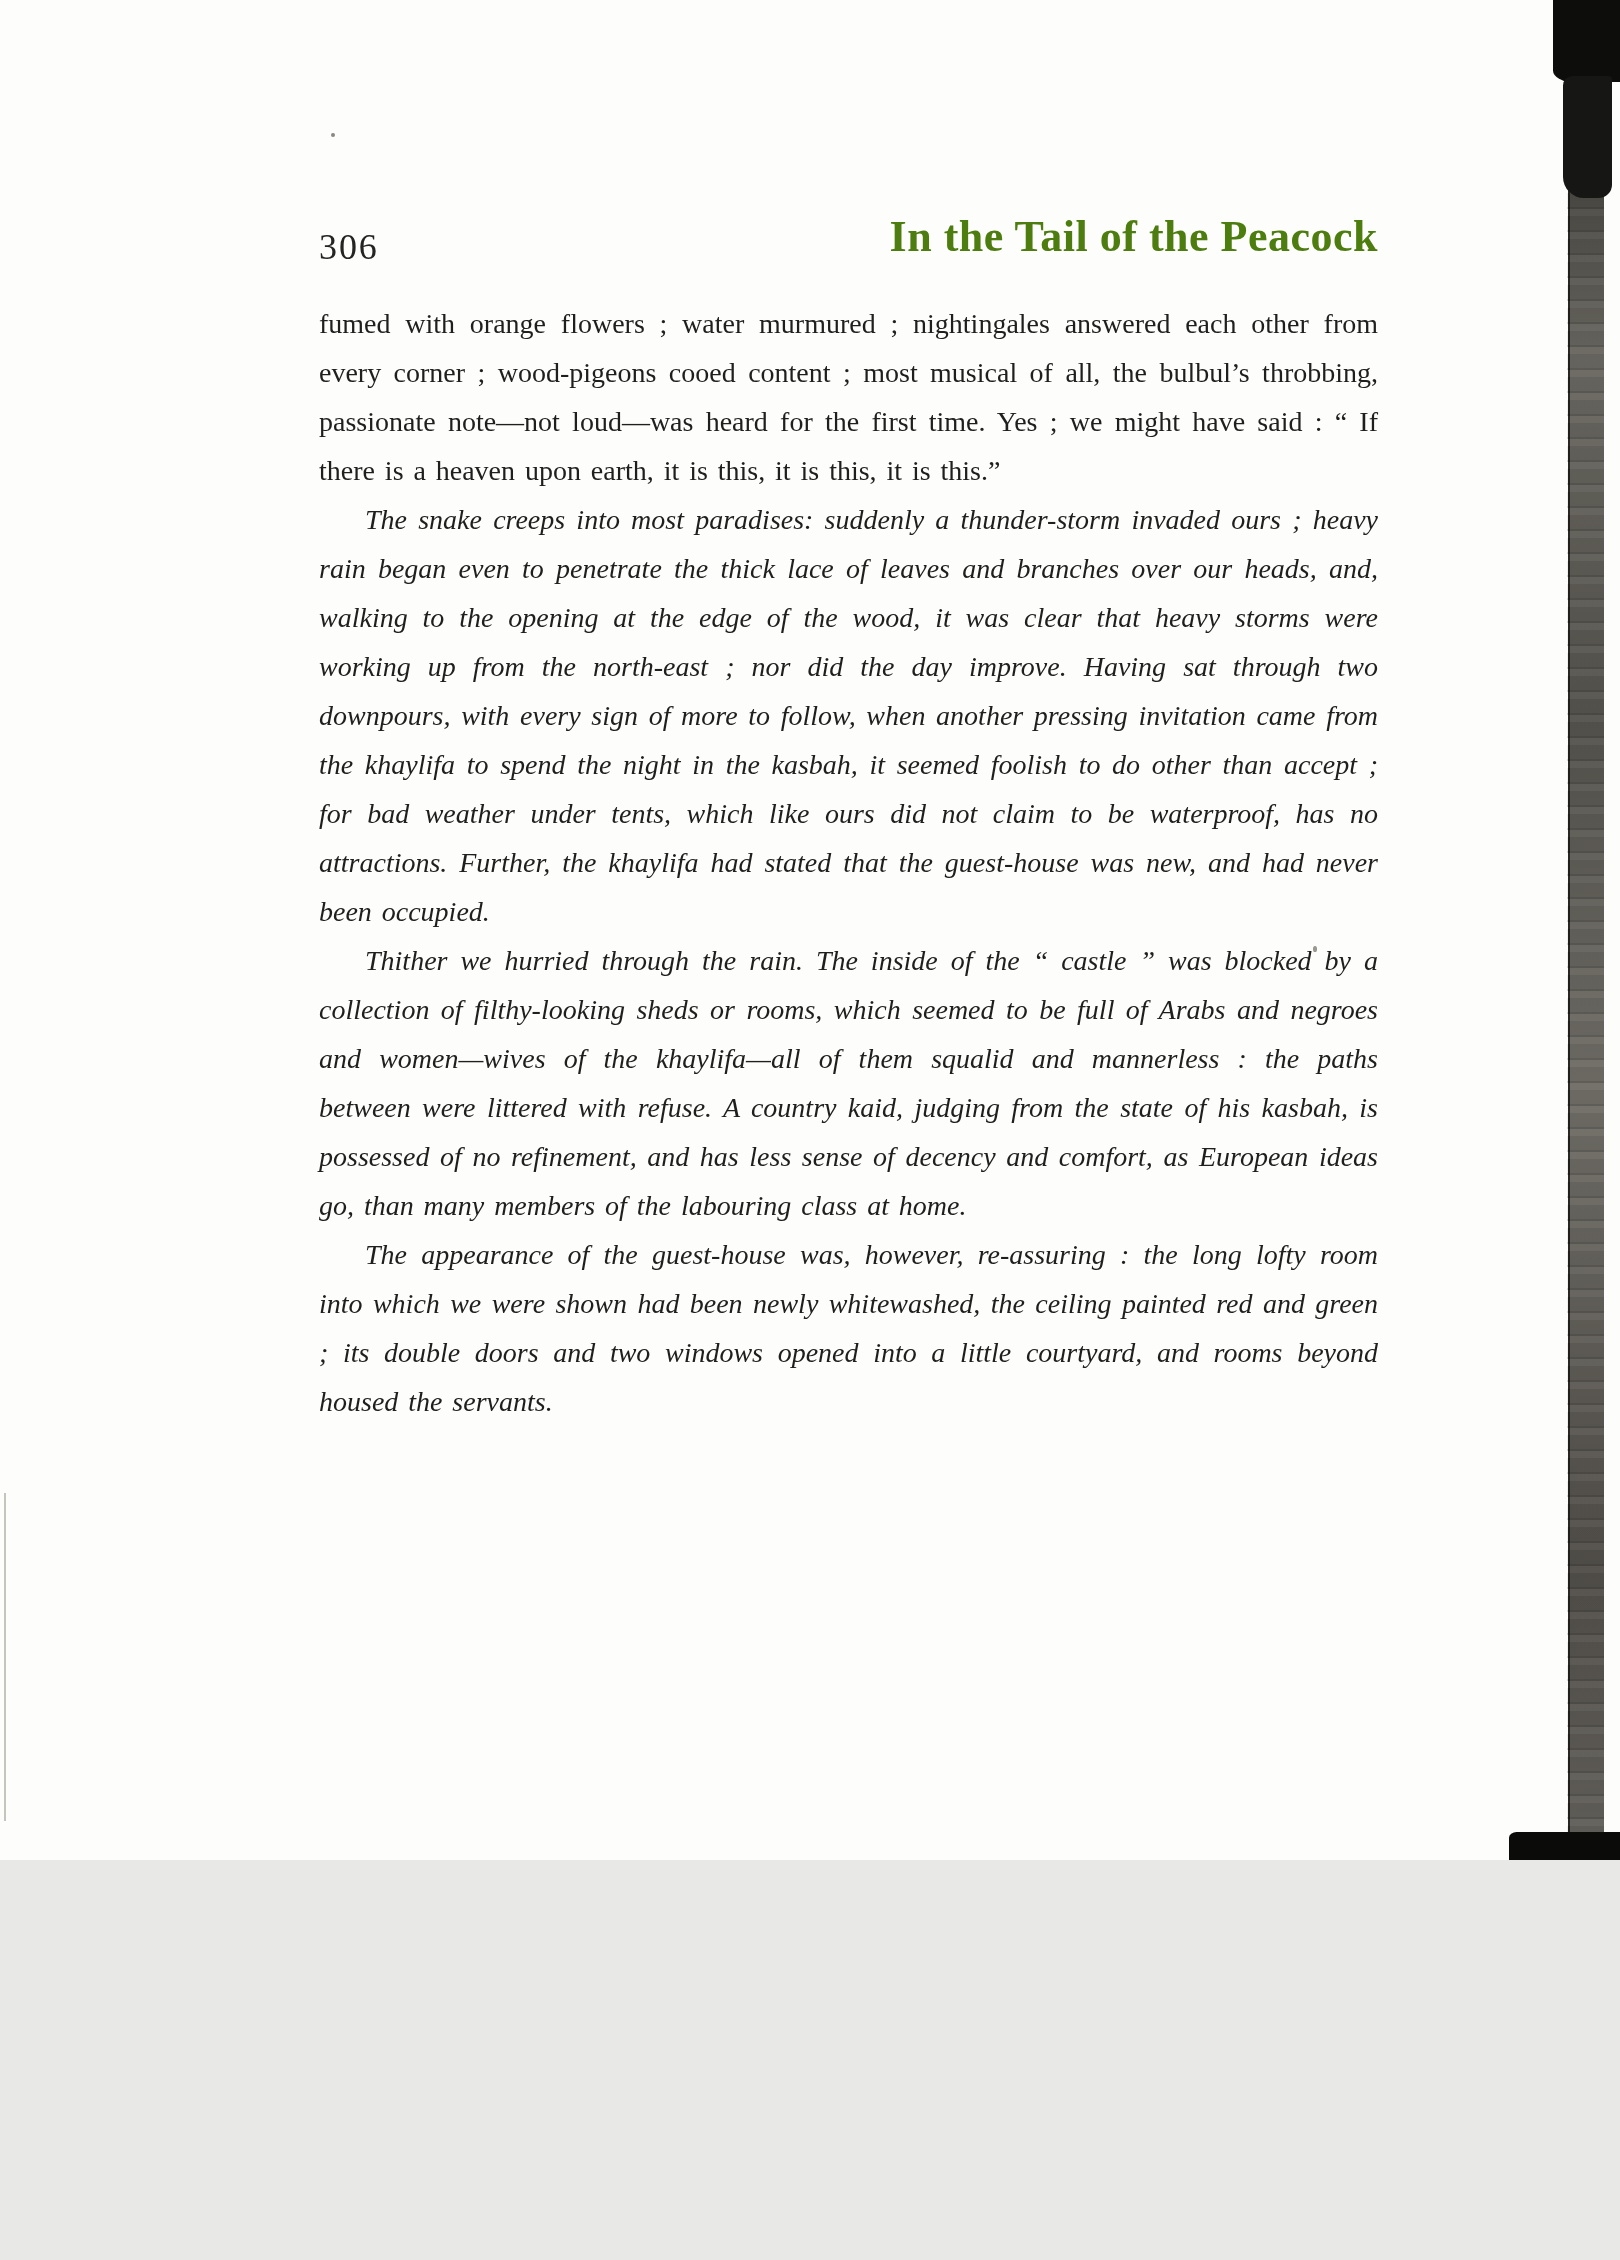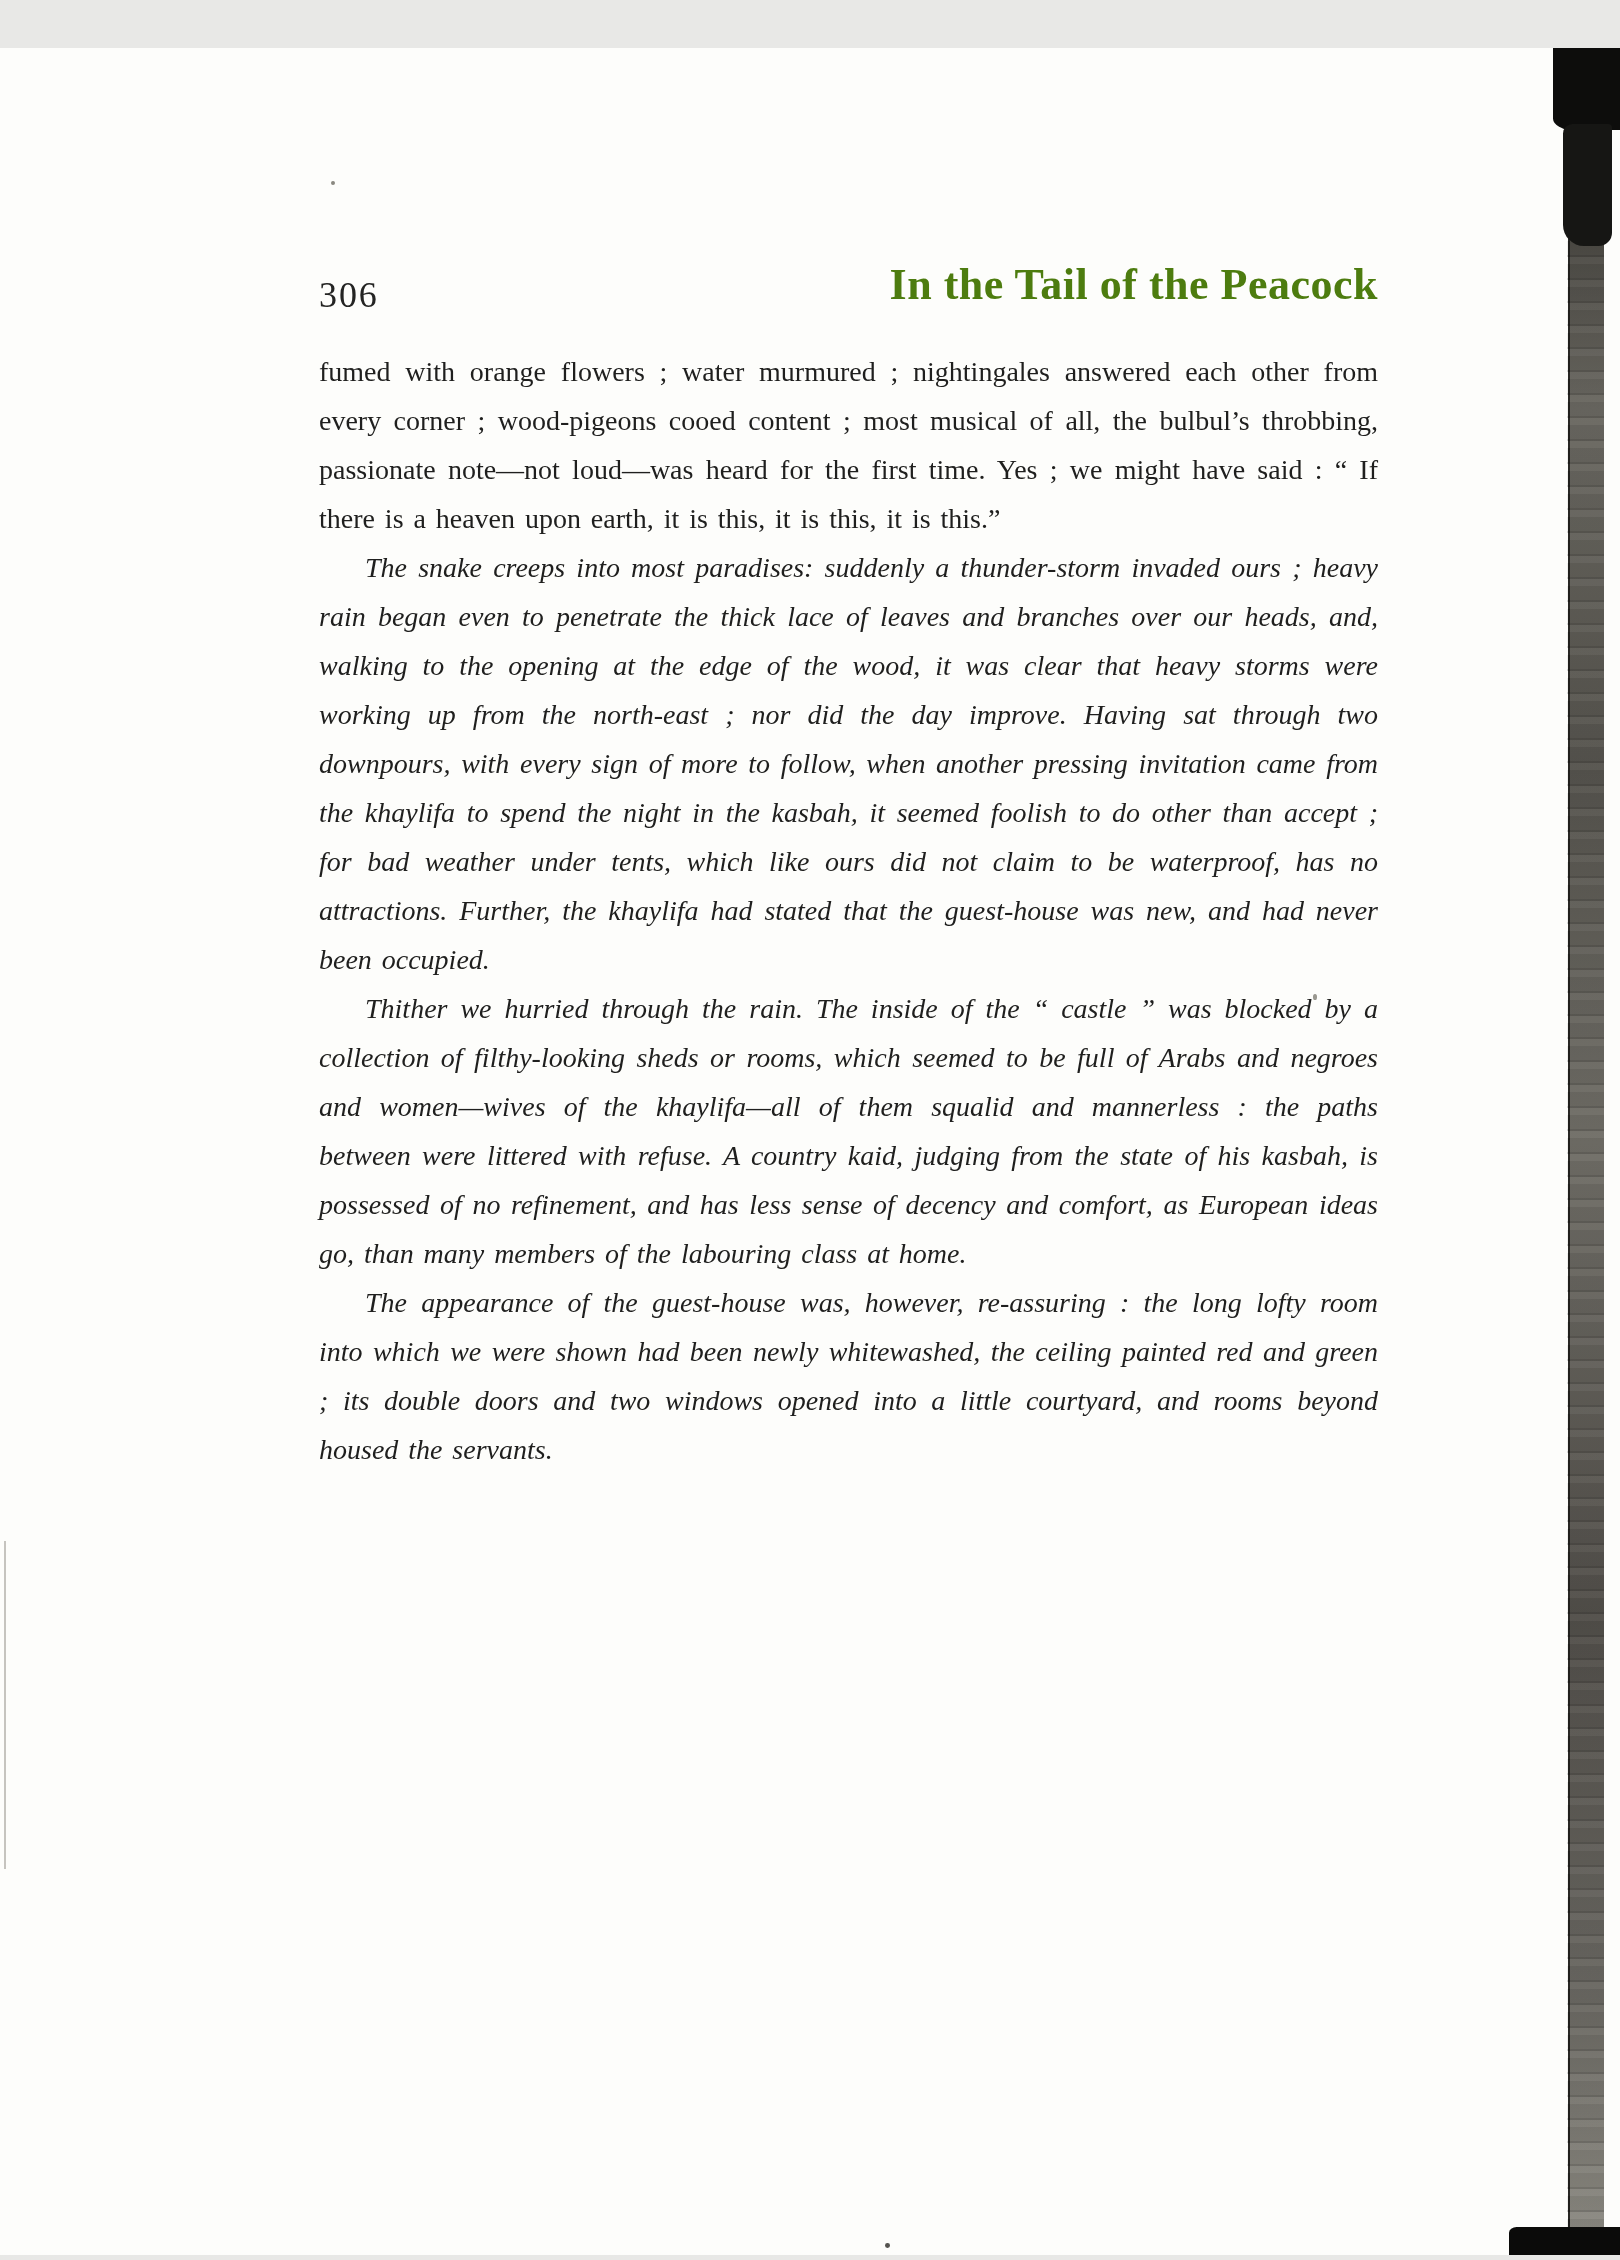--- a/index.html
+++ b/index.html
@@ -3,26 +3,25 @@
 <meta charset="utf-8">
 <style>
   html, body {
     margin: 0;
     padding: 0;
     background: #e8e8e6;
   }
   .page {
     position: relative;
     width: 1621px;
-    height: 2207px;
+    height: 1860px;
     background: #fdfdfb;
     overflow: hidden;
     font-family: "Liberation Serif", "DejaVu Serif", serif;
     color: #1f1f1e;
-    margin-top: 48px;
   }
   .content {
     position: absolute;
     left: 319px;
     top: 211px;
     width: 1059px;
   }
   .header {
     position: relative;
     height: 61px;

